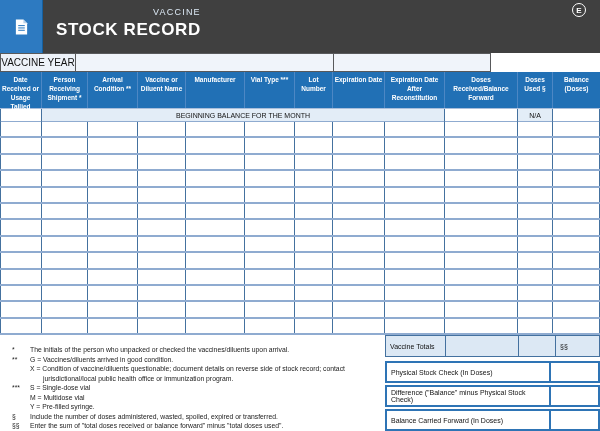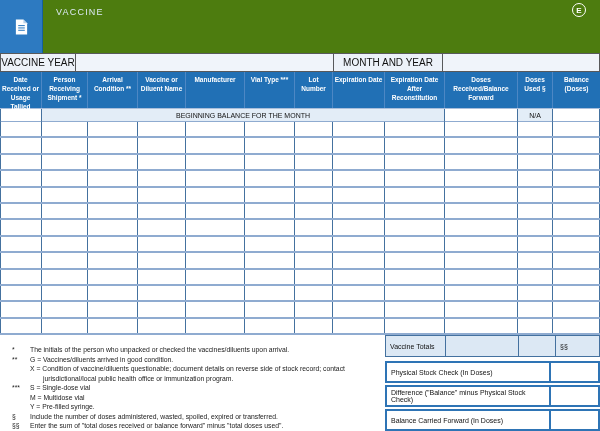--- a/index.html
+++ b/index.html
@@ -1,20 +1,20 @@
 <!DOCTYPE html>
 <html><head>
 <meta charset="utf-8">
 <style>
   html,body{margin:0;padding:0;background:#fff;}
   .page{position:relative;width:600px;height:431px;background:#fff;overflow:hidden;
         font-family:"Liberation Sans",sans-serif;color:#1a1a1a;}
 
   
-  .banner{position:absolute;left:0;top:0;width:600px;height:53px;background:#4d7c0f;text-align:right;}
+  .banner{position:absolute;left:0;top:0;width:600px;height:53px;background:#404040;text-align:right;}
   .icon-box{position:absolute;left:0;top:0;width:42px;height:53px;background:#2d7ac1;
             border-right:1px solid #15609f;display:flex;align-items:center;justify-content:center;}
   .titles{position:absolute;left:56px;top:7px;}
   .kicker{font-size:9px;letter-spacing:1.2px;color:#ddeaf6;}
   .title{font-size:17px;font-weight:bold;letter-spacing:0.6px;color:#fff;margin-top:3px;}
   .badge{position:absolute;right:14px;top:3px;width:12px;height:12px;border:1.4px solid #fff;
          border-radius:50%;display:flex;align-items:center;justify-content:center;
          font-size:8px;font-weight:bold;color:#fff;}
 
   
@@ -75,30 +75,30 @@
         <path d="M10 1l4 4h-4z" fill="#b9d2ea"></path>
         <g stroke="#2d7ac1" stroke-width="1.1">
           <line x1="4.5" y1="7.5" x2="11.5" y2="7.5"></line>
           <line x1="4.5" y1="10" x2="11.5" y2="10"></line>
           <line x1="4.5" y1="12.5" x2="11.5" y2="12.5"></line>
         </g>
       </svg>
     </div>
     <div class="titles">
       <div class="kicker">VACCINE</div>
+      <div class="title">STOCK RECORD</div>
     </div>
     <div class="badge">
       <span>E</span>
     </div>
   </div>
 
   <div class="meta-row">
     <div class="mcell" style="width:75px">VACCINE YEAR</div>
     <div class="mcell blank" style="width:258px"></div>
-    <div class="mcell" style="width:109px">MONTH AND YEAR</div>
     <div class="mcell blank" style="width:158px"></div>
   </div>
 
   <div class="grid">
     <div class="ghead" id="grid-header">
         <div class="hcell" style="width: 42px;">Date Received or Usage Tallied</div>
         <div class="hcell" style="width: 46px;">Person Receiving Shipment *</div>
         <div class="hcell" style="width: 50px;">Arrival Condition **</div>
         <div class="hcell" style="width: 48px;">Vaccine or Diluent Name</div>
         <div class="hcell" style="width: 59px;">Manufacturer</div>

